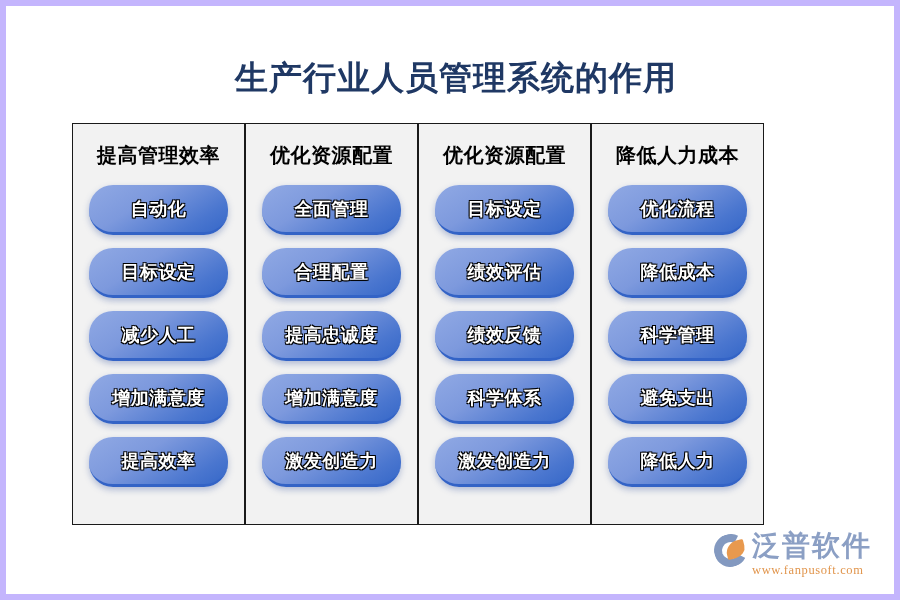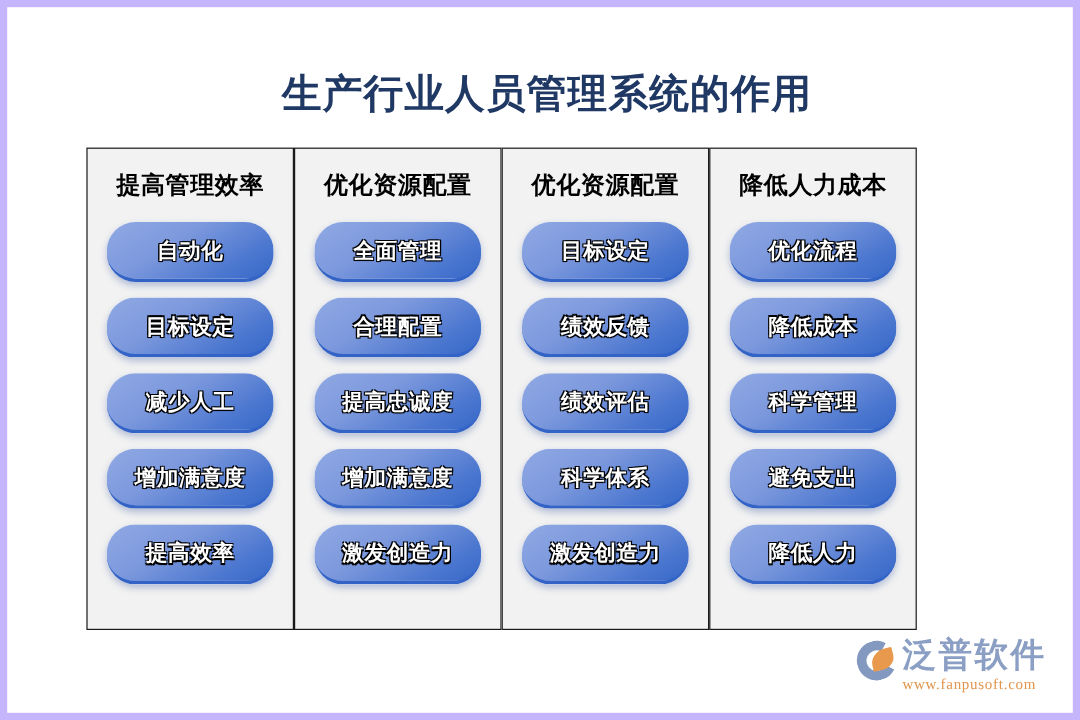--- a/index.html
+++ b/index.html
@@ -227,22 +227,22 @@
         <div class="item-box">提高忠诚度</div>
         <div class="item-box">增加满意度</div>
         <div class="item-box">激发创造力</div>
       </div>
     </div>
 
     <div class="column-card">
       <div class="column-header">优化资源配置</div>
       <div class="item-list">
         <div class="item-box">目标设定</div>
+        <div class="item-box">绩效评估</div>
         <div class="item-box">绩效反馈</div>
-        <div class="item-box">绩效评估</div>
         <div class="item-box">科学体系</div>
         <div class="item-box">激发创造力</div>
       </div>
     </div>
 
     <div class="column-card">
       <div class="column-header">降低人力成本</div>
       <div class="item-list">
         <div class="item-box">优化流程</div>
         <div class="item-box">降低成本</div>

